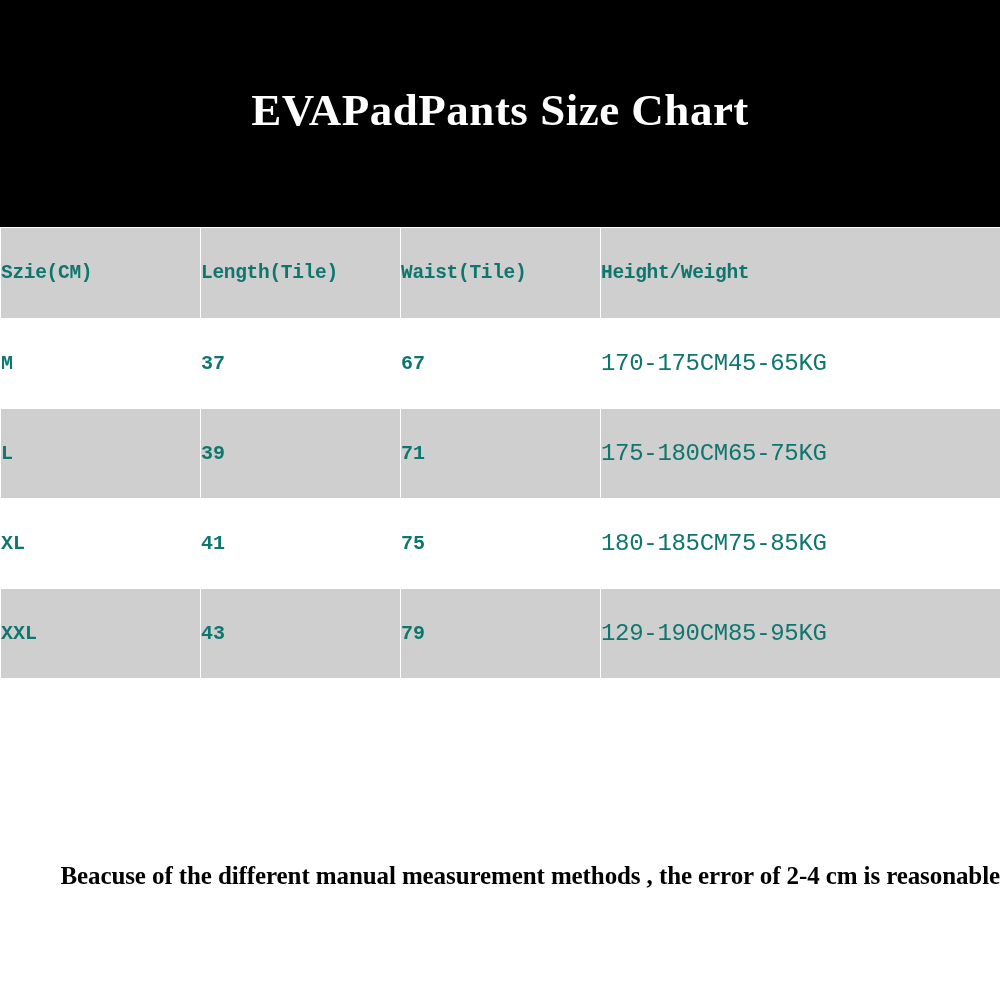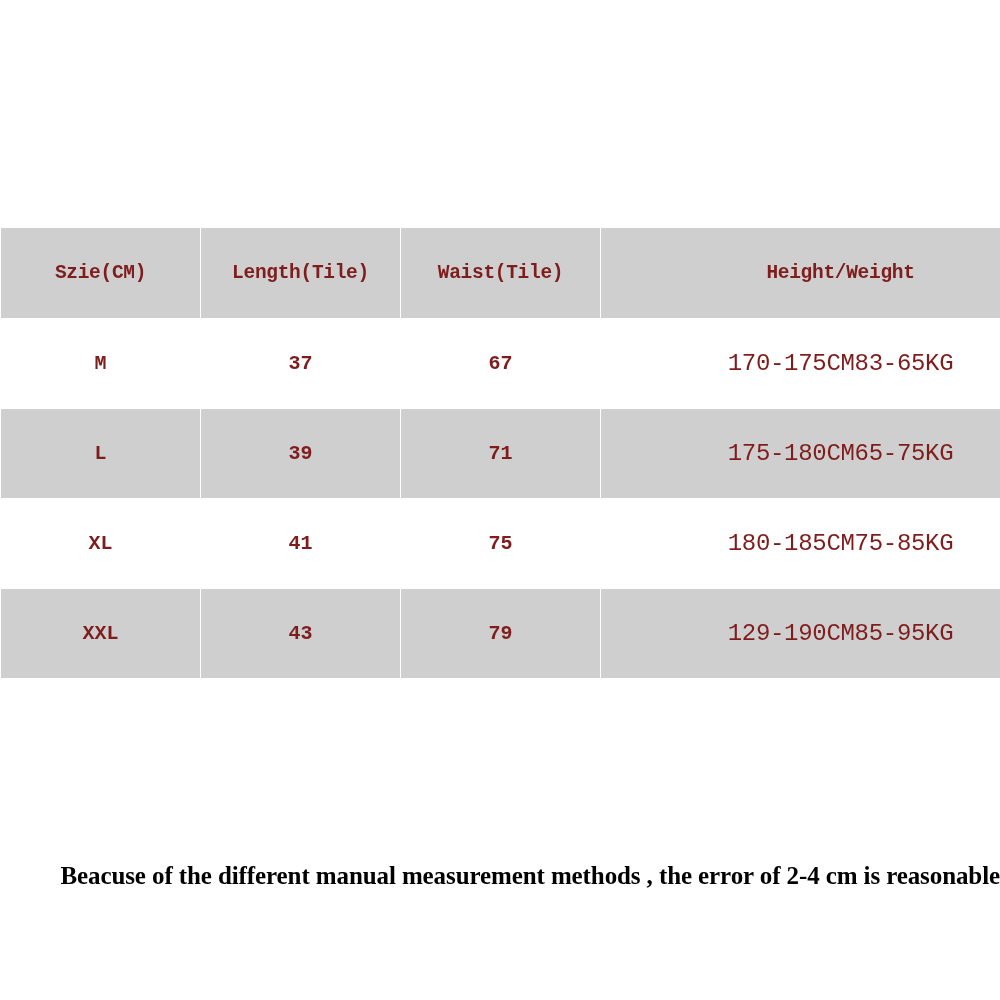--- a/index.html
+++ b/index.html
@@ -43,26 +43,25 @@
   table.size-table {
     position: absolute;
     left: 0;
     top: 227px;
     width: 1000px;
     border-collapse: collapse;
     table-layout: fixed;
   }
   table.size-table td {
     border: 1px solid #ffffff;
-    text-align: center;
     vertical-align: middle;
     font-family: "Liberation Mono", monospace;
     font-size: 20px;
-    color: #7f1d1d;
-    padding: 12px;
+    color: #0f766e;
+    padding: 0;
     height: 90px;
     box-sizing: border-box;
   }
   table.size-table tr.header-row td {
     background: #cfcfcf;
     font-size: 19.5px;
     height: 91px;
   }
   table.size-table tr.row-odd td {
     background: #ffffff;
@@ -106,38 +105,41 @@
     font-size: 25px;
     color: #000000;
     letter-spacing: -0.1px;
   }
 </style>
 </head>
 <body>
 
 <div class="page">
 
+  <div class="title-bar">
+    <div class="title-text">EVAPadPants Size Chart</div>
+  </div>
 
   <div class="green-tick"></div>
 
   <table class="size-table">
     <tbody>
         <tr class="header-row">
       <td class="col-size header-cell">Szie(CM)</td>
       <td class="col-length header-cell">Length(Tile)</td>
       <td class="col-waist header-cell">Waist(Tile)</td>
       <td class="col-hw header-cell">Height/Weight</td>
     </tr>
 
     <tr class="row-odd">
       <td class="col-size data-cell">M</td>
       <td class="col-length data-cell">37</td>
       <td class="col-waist data-cell">67</td>
       <td class="col-hw">
-        <span class="hw-cell">170-175CM</span><span class="hw-gap"></span><span class="hw-cell">83-65KG</span>
+        <span class="hw-cell">170-175CM</span><span class="hw-gap"></span><span class="hw-cell">45-65KG</span>
       </td>
     </tr>
 
     <tr class="row-even">
       <td class="col-size data-cell">L</td>
       <td class="col-length data-cell">39</td>
       <td class="col-waist data-cell">71</td>
       <td class="col-hw">
         <span class="hw-cell">175-180CM</span><span class="hw-gap"></span><span class="hw-cell">65-75KG</span>
       </td>

